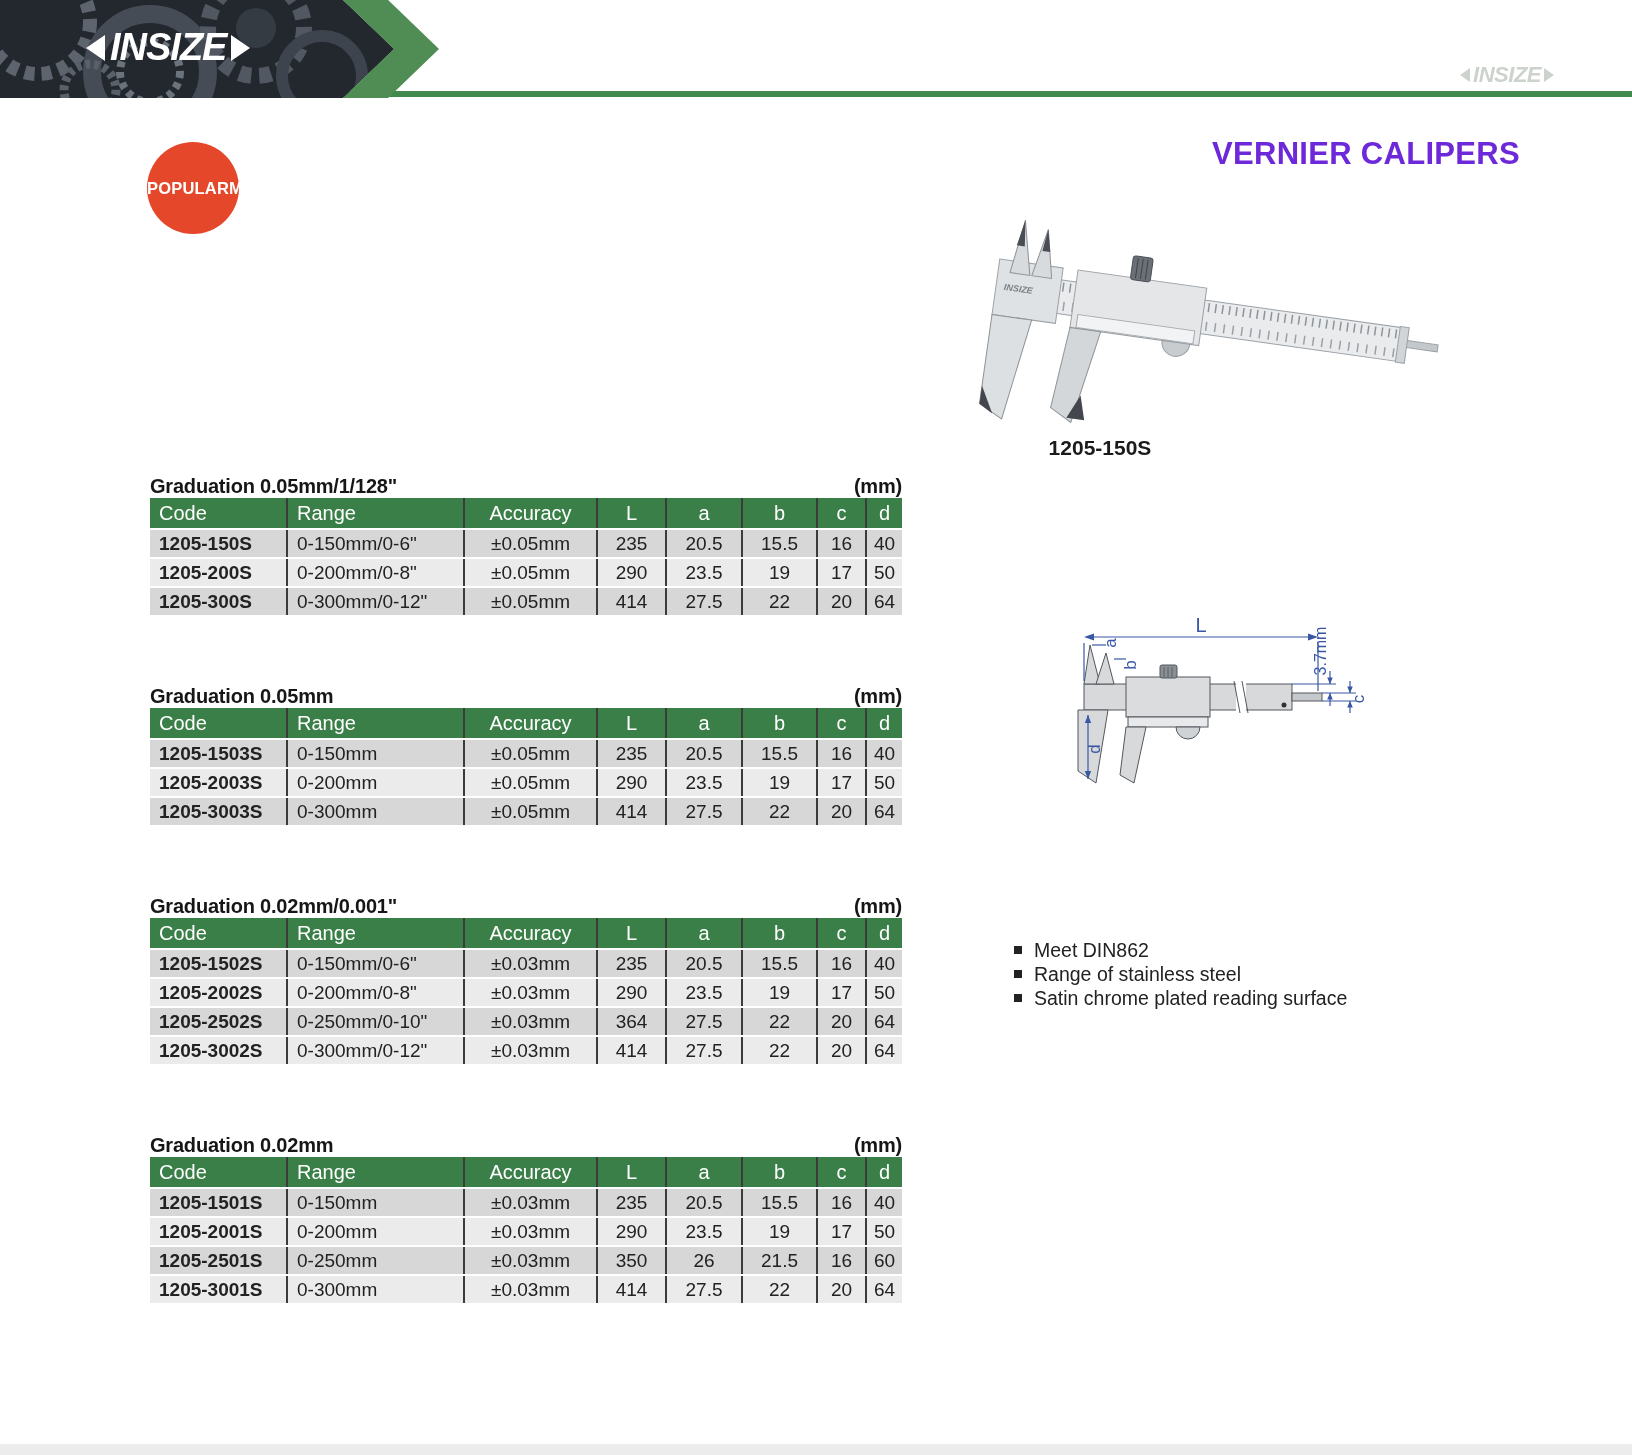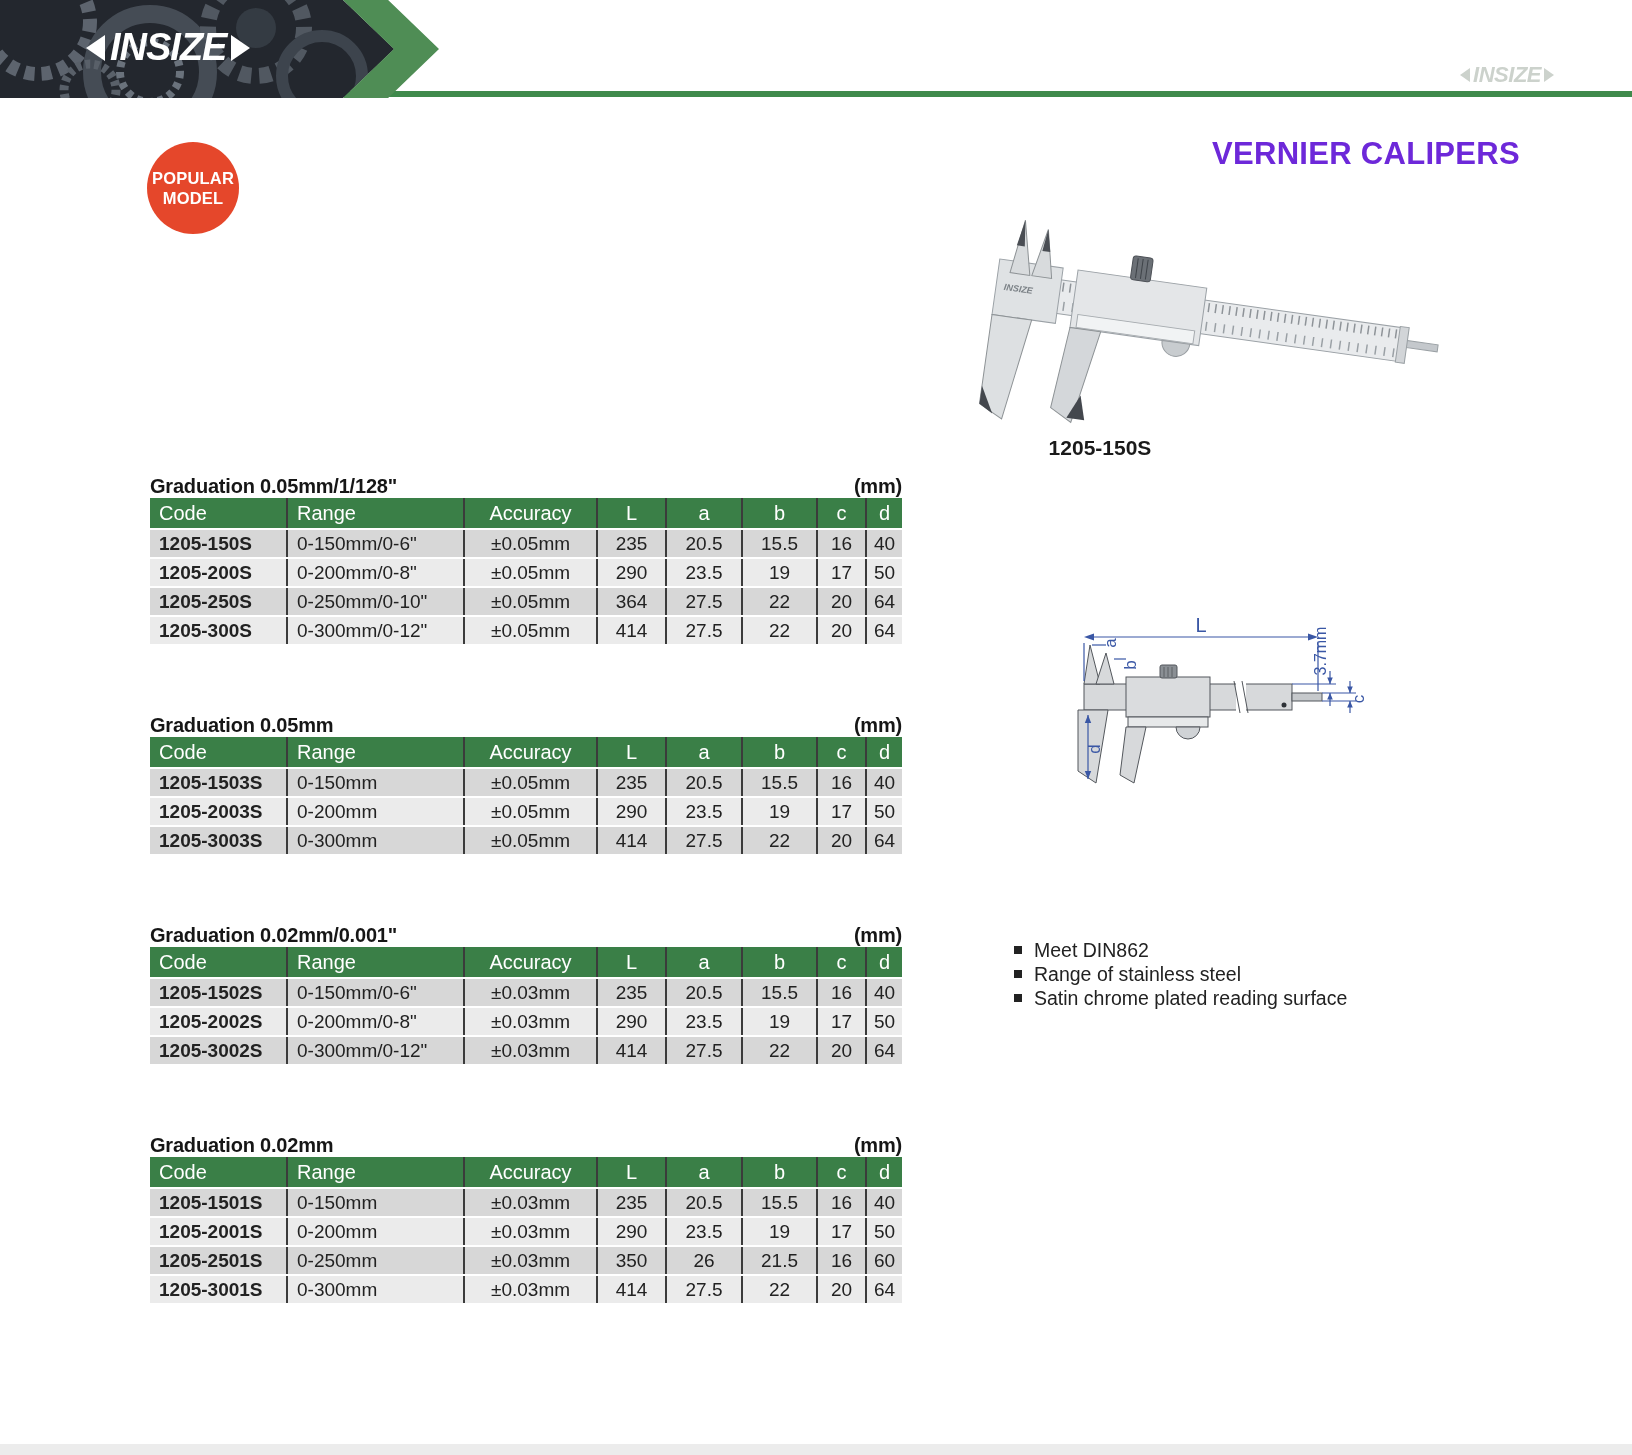--- a/index.html
+++ b/index.html
@@ -17,22 +17,22 @@
   .logo .tri-l{width:0;height:0;border-top:13px solid transparent;border-bottom:13px solid transparent;border-right:19px solid currentColor;}
   .logo .tri-r{width:0;height:0;border-top:13px solid transparent;border-bottom:13px solid transparent;border-left:19px solid currentColor;}
   .logo .txt{font-weight:bold;font-style:italic;font-size:38px;letter-spacing:-1px;}
   .watermark{position:absolute;right:78px;top:62px;display:flex;align-items:center;gap:3px;color:#ccd2cc;}
   .watermark .tri-l{width:0;height:0;border-top:7px solid transparent;border-bottom:7px solid transparent;border-right:10px solid currentColor;}
   .watermark .tri-r{width:0;height:0;border-top:7px solid transparent;border-bottom:7px solid transparent;border-left:10px solid currentColor;}
   .watermark .txt{font-weight:bold;font-style:italic;font-size:22px;letter-spacing:-0.5px;}
 
   
   .badge{position:absolute;left:147px;top:142px;width:92px;height:92px;border-radius:50%;
-         background:#E5472B;color:#fff;display:flex;flex-direction:column;align-items:center;
-         justify-content:center;font-weight:bold;font-size:16.5px;line-height:20px;letter-spacing:0.2px;}
+         background:#E5472B;color:#fff;display:flex;flex-direction:row;align-items:center;
+         justify-content:flex-start;font-weight:bold;font-size:16.5px;line-height:20px;letter-spacing:0.2px;}
   .page-title{position:absolute;left:1100px;top:136px;width:420px;text-align:right;
          font-size:31px;font-weight:bold;color:#6d28d9;letter-spacing:0.3px;}
 
   
   .product-photo{position:absolute;left:868px;top:212px;width:580px;height:220px;}
   .product-label{position:absolute;left:950px;top:436px;width:300px;text-align:center;
          font-weight:bold;font-size:21px;color:#1a1a1a;}
 
   
   .spec-tables{position:absolute;left:150px;top:471px;width:752px;}
@@ -178,30 +178,20 @@
             <td class="d0">1205-200S</td>
             <td class="d1">0-200mm/0-8"</td>
             <td class="d2">±0.05mm</td>
             <td class="d3">290</td>
             <td class="d4">23.5</td>
             <td class="d5">19</td>
             <td class="d6">17</td>
             <td class="d7">50</td>
           </tr>
           <tr>
-            <td class="d0">1205-250S</td>
-            <td class="d1">0-250mm/0-10"</td>
-            <td class="d2">±0.05mm</td>
-            <td class="d3">364</td>
-            <td class="d4">27.5</td>
-            <td class="d5">22</td>
-            <td class="d6">20</td>
-            <td class="d7">64</td>
-          </tr>
-          <tr>
             <td class="d0">1205-300S</td>
             <td class="d1">0-300mm/0-12"</td>
             <td class="d2">±0.05mm</td>
             <td class="d3">414</td>
             <td class="d4">27.5</td>
             <td class="d5">22</td>
             <td class="d6">20</td>
             <td class="d7">64</td>
           </tr>
         </tbody>
@@ -310,20 +300,30 @@
           </tr>
           <tr>
             <td class="d0">1205-2002S</td>
             <td class="d1">0-200mm/0-8"</td>
             <td class="d2">±0.03mm</td>
             <td class="d3">290</td>
             <td class="d4">23.5</td>
             <td class="d5">19</td>
             <td class="d6">17</td>
             <td class="d7">50</td>
+          </tr>
+          <tr>
+            <td class="d0">1205-2502S</td>
+            <td class="d1">0-250mm/0-10"</td>
+            <td class="d2">±0.03mm</td>
+            <td class="d3">364</td>
+            <td class="d4">27.5</td>
+            <td class="d5">22</td>
+            <td class="d6">20</td>
+            <td class="d7">64</td>
           </tr>
           <tr>
             <td class="d0">1205-3002S</td>
             <td class="d1">0-300mm/0-12"</td>
             <td class="d2">±0.03mm</td>
             <td class="d3">414</td>
             <td class="d4">27.5</td>
             <td class="d5">22</td>
             <td class="d6">20</td>
             <td class="d7">64</td>

